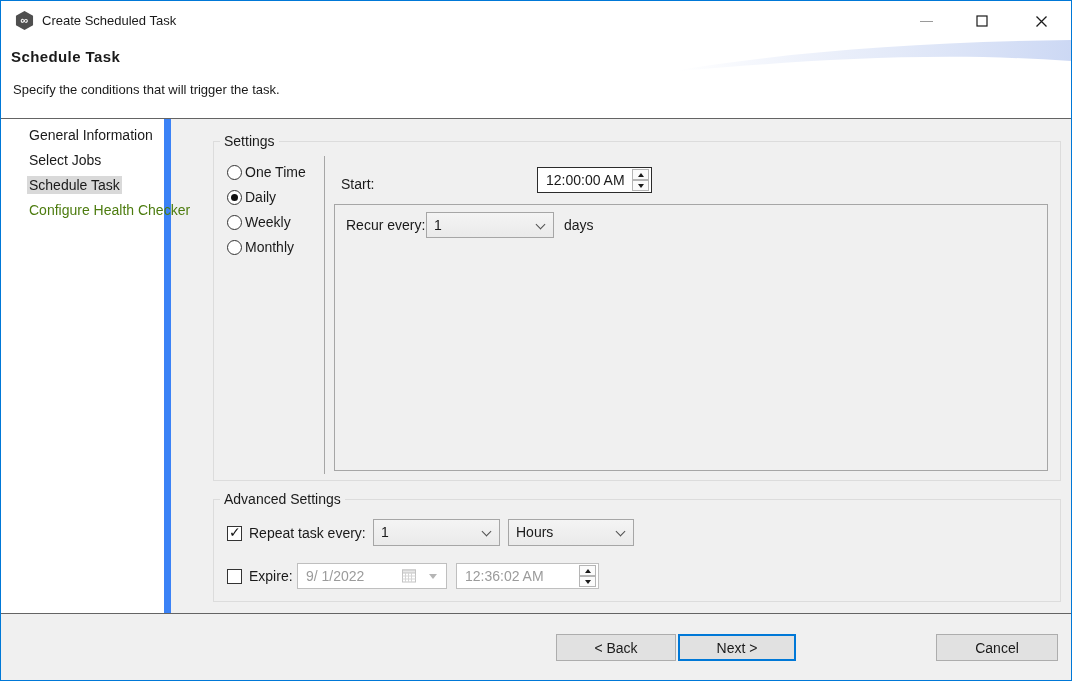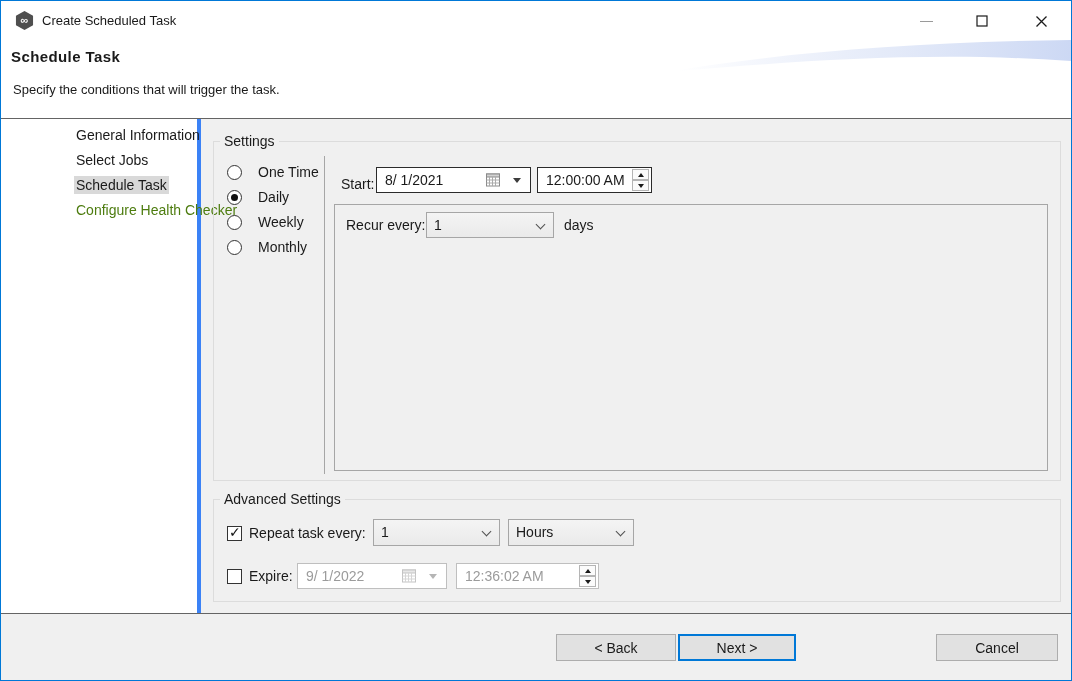--- a/index.html
+++ b/index.html
@@ -22,37 +22,37 @@
 
   
   .page-title { position:absolute; left:10px; top:47px; font-size:15px; font-weight:bold;
                 letter-spacing:.4px; }
   .page-subtitle { position:absolute; left:12px; top:81px; font-size:13px; }
   .swoosh { position:absolute; right:0; top:35px; pointer-events:none; }
 
   
   .band { position:absolute; left:0; top:117px; width:1070px; height:496px;
           background:#f0f0f0; border-top:1px solid #646464; border-bottom:1px solid #646464; }
-  .sidebar { position:absolute; left:0; top:0; width:200px; height:100%;
-             background:#fff; border-right:4px solid #3b82f6; padding-top:4px;padding-left:47px; }
+  .sidebar { position:absolute; left:0; top:0; width:170px; height:100%;
+             background:#fff; border-right:7px solid #3b82f6; padding-top:4px; }
   .side-item { height:25px; line-height:25px; padding-left:26px; font-size:14px; cursor:default; white-space:nowrap; }
   .side-item span { padding:1px 2px; }
   .side-item.selected span { background:#d9d9d9; }
   .side-item.disabled { color:#4d7c0f; }
 
   
   .groupbox { position:absolute; border:1px solid #dcdcdc; }
   .grouplabel { position:absolute; top:-9px; left:6px; background:#f0f0f0; padding:0 4px; font-size:14px; }
   .gb-settings { left:212px; top:140px; width:848px; height:340px; }
   .gb-advanced { left:212px; top:498px; width:848px; height:103px; }
 
   .vdivider { position:absolute; left:323px; top:155px; height:318px; width:0; border-left:1px solid #a6a6a6; }
 
   
-  .radio-row { position:absolute; left:226px; height:18px; display:flex; align-items:center; gap:16px;
+  .radio-row { position:absolute; left:226px; height:18px; display:flex; align-items:center; gap:3px;
                font-size:14px; cursor:default; white-space:nowrap; }
   .radio { width:15px; height:15px; border:1px solid #333; border-radius:50%; background:#fff;
            display:inline-flex; align-items:center; justify-content:center; flex:0 0 auto; }
   .radio .dot { width:7px; height:7px; border-radius:50%; background:#111; display:none; }
   .radio.checked .dot { display:block; }
 
   
   .lbl { position:absolute; font-size:14px; line-height:26px; white-space:pre; }
   .field { position:absolute; height:26px; background:#fff; border:1px solid #2b2b2b; font-size:14px; }
   .field .val { position:absolute; left:8px; top:0; line-height:24px; white-space:pre; }
@@ -161,29 +161,20 @@
     <span>Weekly</span>
   </div>
   <div class="radio-row" style="top:237px">
     <span class="radio"></span>
     <span>Monthly</span>
   </div>
 
   <div class="vdivider"></div>
 
   <div class="lbl" style="left:340px; top:170px;">Start:</div>
-  <div class="field" style="left:375px; top:166px; width:155px;">
-    <span class="val">8/ 1/2021</span>
-    <svg class="cal" style="right:30px;" width="14" height="14" viewBox="0 0 14 14">
-      <rect x="0.5" y="1" width="13" height="12" fill="#fff" stroke="#8a8a8a"></rect>
-      <rect x="0.5" y="1" width="13" height="3" fill="#d2d2d2" stroke="#8a8a8a"></rect>
-      <path d="M3.5 4 V13 M6.5 4 V13 M9.5 4 V13 M0.5 7 H13.5 M0.5 10 H13.5" stroke="#ababab" fill="none"></path>
-    </svg>
-    <span class="tri-down" style="right:9px;"></span>
-  </div>
   <div class="field" style="left:536px; top:166px; width:115px;">
     <span class="val">12:00:00 AM</span>
     <div class="spinner">
       <div class="spin-btn up">
           <span class="arr-up"></span>
         </div>
       <div class="spin-btn down">
           <span class="arr-down"></span>
         </div>
     </div>

